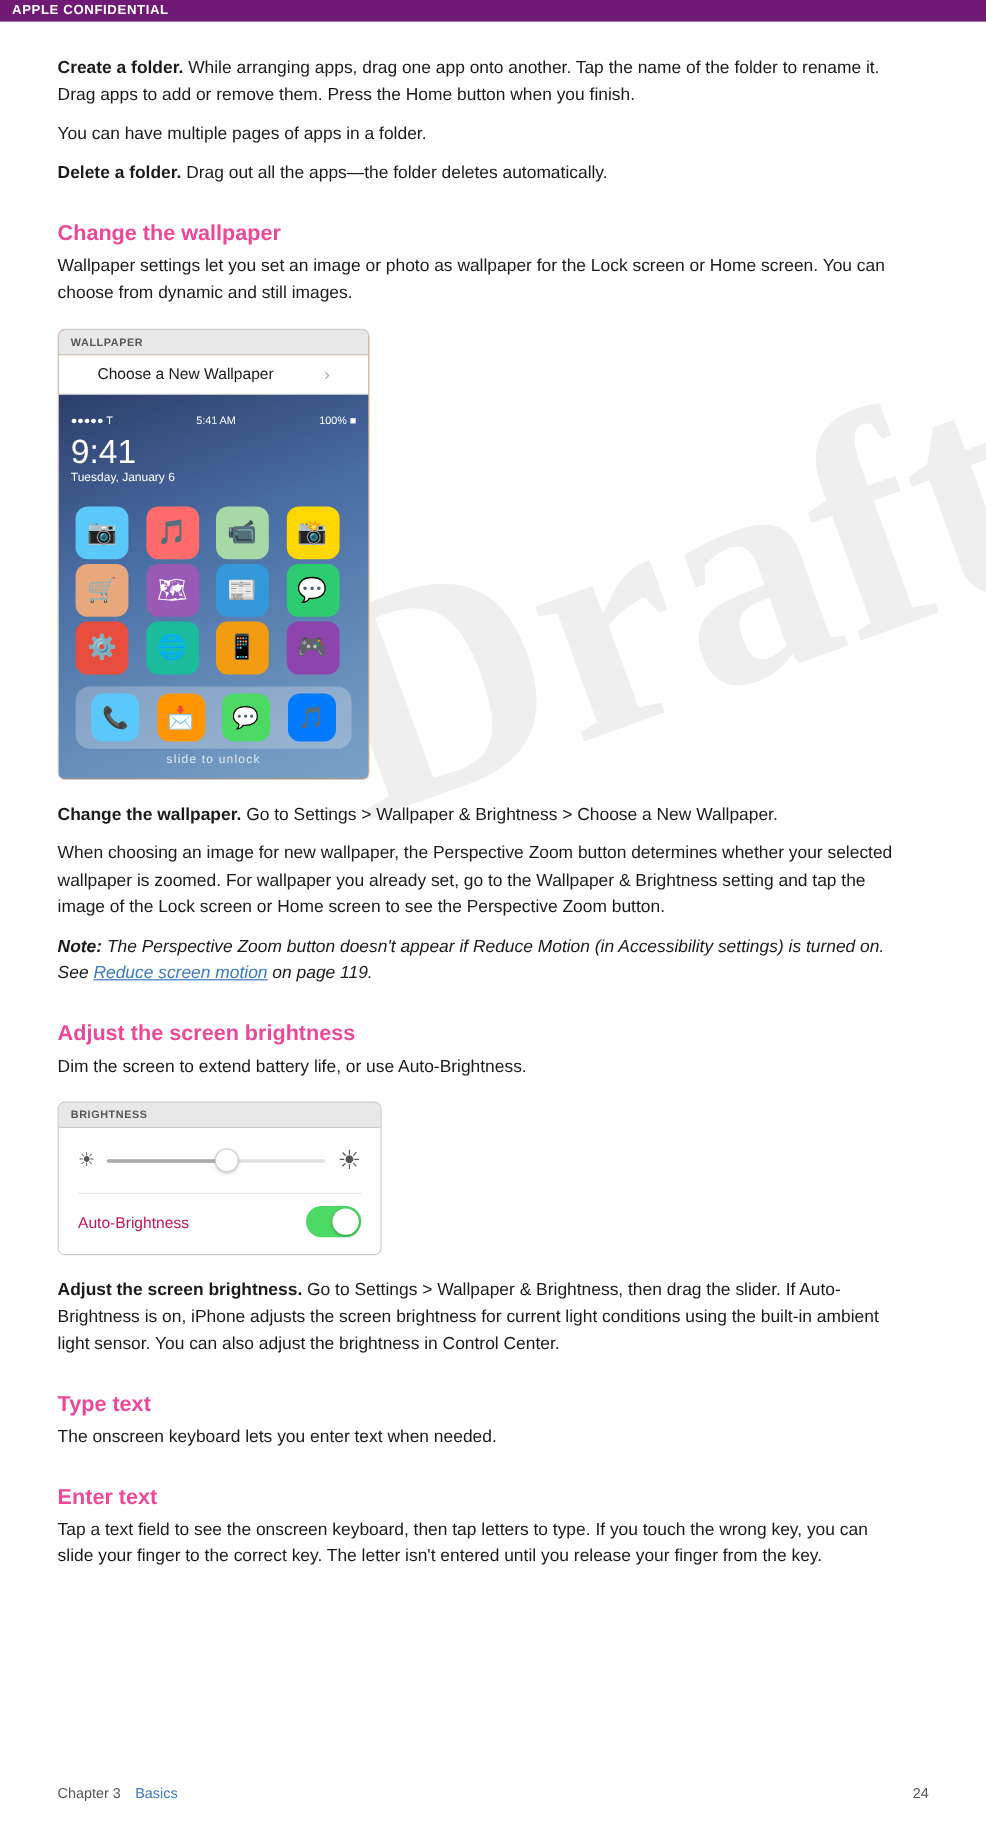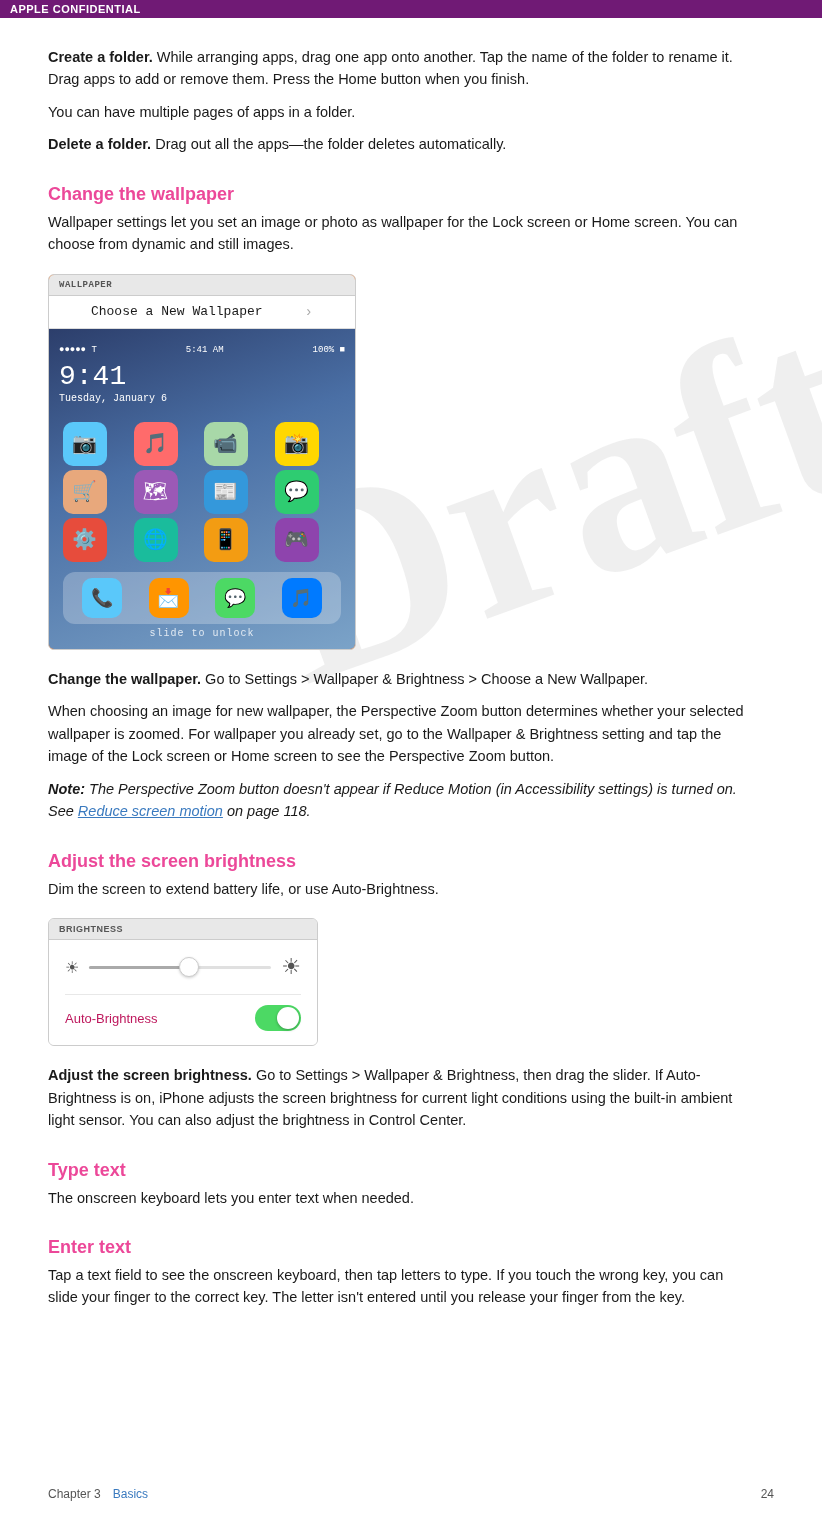--- a/index.html
+++ b/index.html
@@ -79,26 +79,26 @@
       color: #3a7abf;
       text-decoration: underline;
     }
 
     
     .phone-mockup-container {
       margin: 18px 0 18px 0;
     }
 
     .phone-mockup {
-      width: 308px;
+      width: 260px;
       border: 1px solid #cccccc;
       border-radius: 6px;
       background: #f97316;
       overflow: hidden;
-      font-family: Liberation Mono, monospace;
+      font-family: Liberation Sans, sans-serif;
     }
 
     .phone-top-bar {
       background: #e8e8e8;
       padding: 5px 10px;
       font-size: 9px;
       color: #555;
       letter-spacing: 0.5px;
       text-transform: uppercase;
       font-weight: bold;
@@ -396,21 +396,21 @@
     </div>
   </div>
 
   <p>
     <span class="bold-lead">Change the wallpaper.</span><span> Go to Settings &gt; Wallpaper &amp; Brightness &gt; Choose a New Wallpaper.</span>
   </p>
 
   <p>When choosing an image for new wallpaper, the Perspective Zoom button determines whether your selected wallpaper is zoomed. For wallpaper you already set, go to the Wallpaper &amp; Brightness setting and tap the image of the Lock screen or Home screen to see the Perspective Zoom button.</p>
 
   <p class="note-italic">
-    <span class="bold-lead">Note:</span><span>  The Perspective Zoom button doesn't appear if Reduce Motion (in Accessibility settings) is turned on. See </span><a class="blue-link" href="#">Reduce screen motion</a><span> on page 118.</span>
+    <span class="bold-lead">Note:</span><span>  The Perspective Zoom button doesn't appear if Reduce Motion (in Accessibility settings) is turned on. See </span><a class="blue-link" href="#">Reduce screen motion</a><span> on page 119.</span>
   </p>
 
   <h2 class="section-heading">Adjust the screen brightness</h2>
   <p>Dim the screen to extend battery life, or use Auto-Brightness.</p>
 
   <div class="brightness-mockup">
     <div class="brightness-top-bar">BRIGHTNESS</div>
     <div class="brightness-content">
       <div class="brightness-slider-row">
         <span class="sun-small">☀</span>

